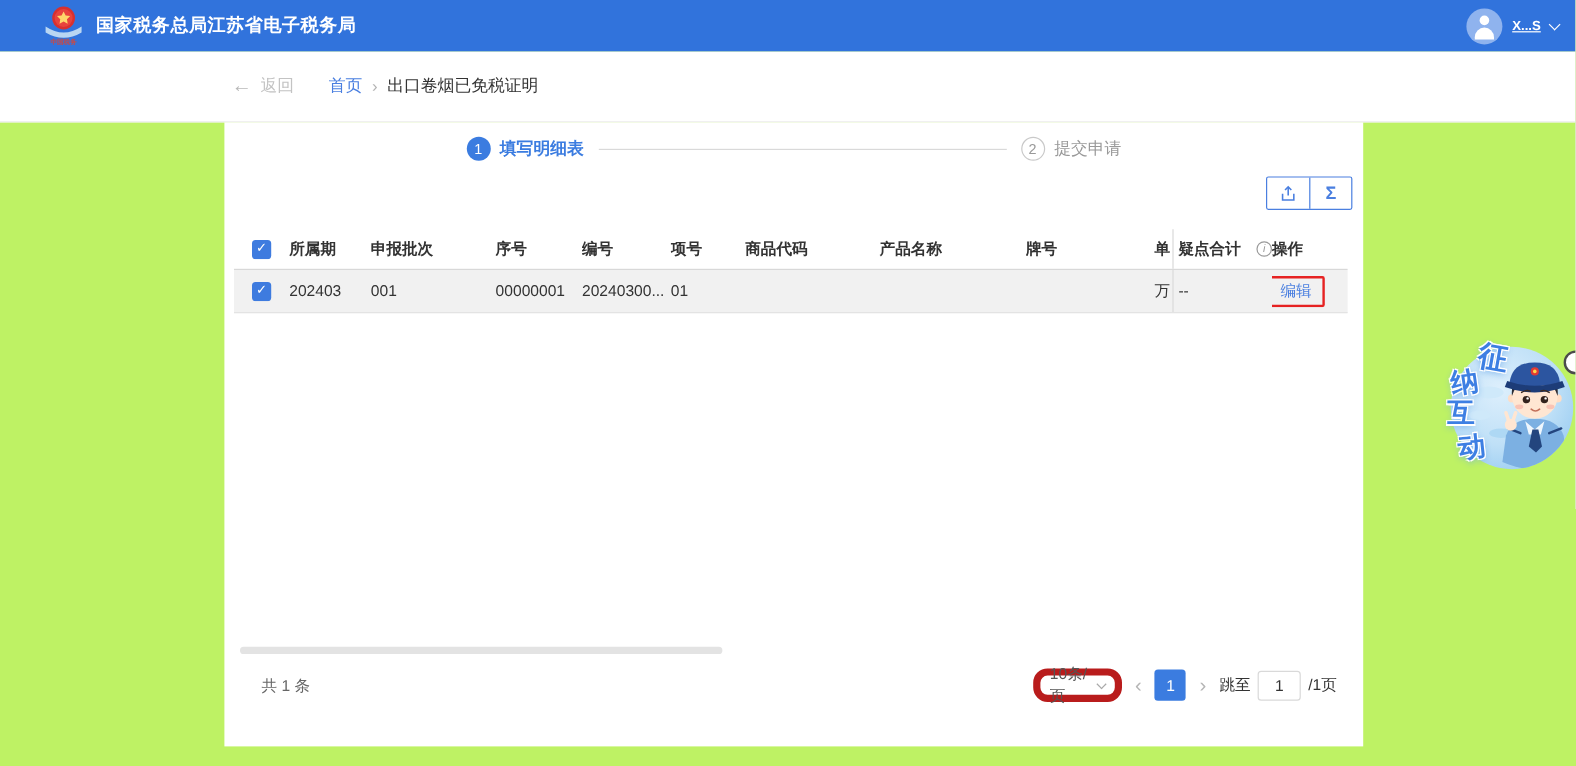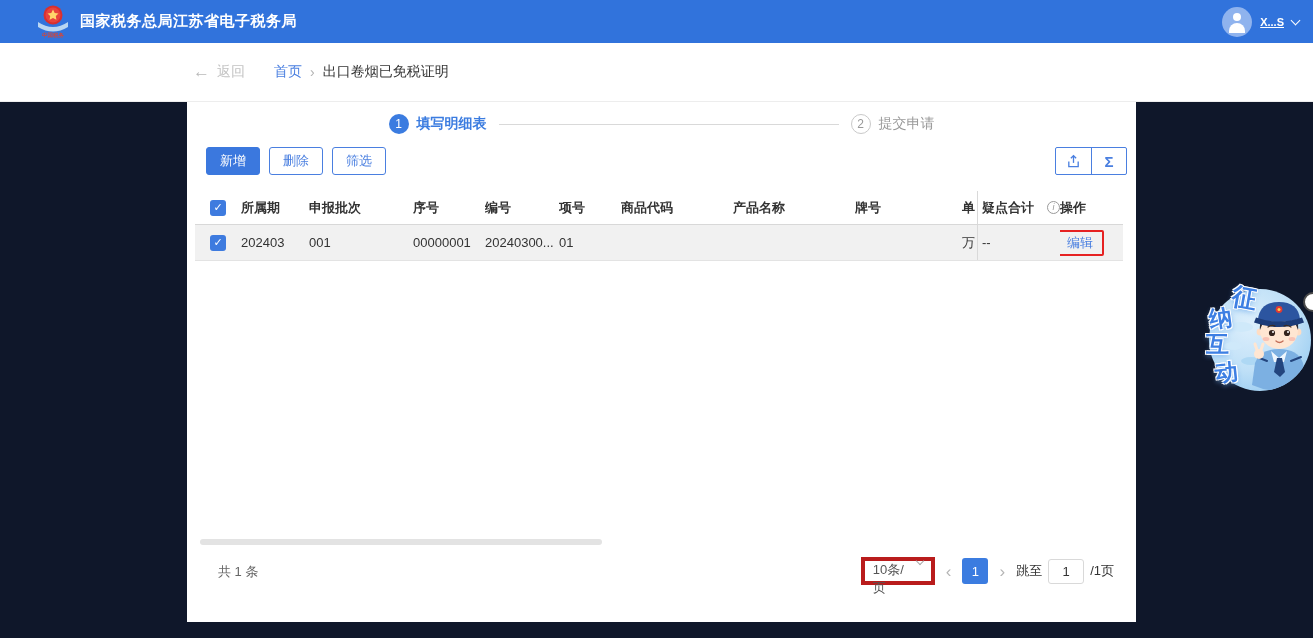--- a/index.html
+++ b/index.html
@@ -1,19 +1,19 @@
 <!DOCTYPE html>
 <html><head>
 <meta charset="utf-8">
 <style>
   * { margin:0; padding:0; box-sizing:border-box; }
   html,body { background:#dfe2e6; }
   .screen {
     position:relative; width:1313px; height:638px; overflow:hidden;
-    background:#0f172a; font-family:"Liberation Sans","DejaVu Sans",sans-serif;
+    background:#bef264; font-family:"Liberation Sans","DejaVu Sans",sans-serif;
     color:#333;
   }
   
   .topbar { position:absolute; left:0; top:0; width:100%; height:43px; background:#3173dc; display:flex; align-items:center; }
   .logo { margin-left:36px; width:34px; height:36px; flex:0 0 auto; }
   .app-title { color:#fff; font-size:15px; font-weight:bold; margin-left:10px; letter-spacing:.5px; }
   .userbox { position:absolute; right:14px; top:0; height:43px; display:flex; align-items:center; gap:8px; cursor:pointer; }
   .avatar { width:30px; height:30px; border-radius:50%; background:#8fb3ee; position:relative; overflow:hidden; }
   .avatar .head { position:absolute; left:11px; top:6px; width:8px; height:8px; border-radius:50%; background:#fff; }
   .avatar .shoulders { position:absolute; left:7px; top:16px; width:16px; height:10px; border-radius:8px 8px 0 0; background:#fff; }
@@ -64,21 +64,21 @@
   .redact.r2 { width:112px; margin-left:7px; }
   .redact.r3 { width:81px; }
   .info-i { width:13px; height:13px; border:1px solid #9a9a9a; border-radius:50%; color:#9a9a9a; font-size:9px; line-height:11px; text-align:center; font-weight:normal; font-style:italic; cursor:pointer; }
   .edit-hl { display:inline-flex; border:2px solid #e62222; border-radius:2px; padding:2px 9px; margin-left:-4px; }
   .edit-link { color:#4a7fe0; cursor:pointer; }
   
   .scroll-thumb { position:absolute; left:13px; top:437px; width:402px; height:6px; background:#e3e3e3; border-radius:3px; cursor:pointer; }
   
   .pager-total { position:absolute; left:31px; top:461px; font-size:13px; color:#666; }
   .pager { position:absolute; right:22px; top:455px; display:flex; align-items:center; gap:9px; font-size:13px; color:#333; }
-  .page-size { width:74px; height:28px; border:4px solid #b91c1c; border-radius:0; display:flex; align-items:flex-start; justify-content:space-between; padding:0 8px; color:#555; cursor:pointer; background:#fff; }
+  .page-size { width:74px; height:28px; border:6px solid #b91c1c; border-radius:12px; display:flex; align-items:center; justify-content:space-between; padding:0 8px; color:#555; cursor:pointer; background:#fff; }
   .chev-sm { width:6px; height:6px; border-right:1.4px solid #a9a9a9; border-bottom:1.4px solid #a9a9a9; transform:rotate(45deg); margin-top:-3px; }
   .nav-arrow { color:#b5b5b5; font-size:17px; padding:0 2px; cursor:pointer; line-height:1; }
   .page-cur { width:26px; height:26px; background:#3b7ce0; color:#fff; border-radius:3px; display:flex; align-items:center; justify-content:center; cursor:pointer; }
   .jump { display:flex; align-items:center; gap:6px; }
   .jump input { width:36px; height:25px; border:1px solid #d9d9d9; border-radius:3px; text-align:center; font-size:13px; color:#333; font-family:inherit; }
   
   .mascot { position:absolute; left:1203px; top:283px; width:112px; height:112px; cursor:pointer; }
   .mchar { position:absolute; font-weight:bold; color:#3d7fe3; font-size:23px;
     text-shadow:-1px -1px 0 #fff, 1px -1px 0 #fff, -1px 1px 0 #fff, 1px 1px 0 #fff, 0 2px 5px rgba(110,170,235,.9); }
   .mc1 { left:29px; top:-2px; transform:rotate(10deg); font-size:25px; }
@@ -122,25 +122,20 @@
   <div class="card">
 
     <div class="steps">
       <span class="step-circle active">1</span>
       <span class="step-label active">填写明细表</span>
       <span class="connector"></span>
       <span class="step-circle pending">2</span>
       <span class="step-label pending">提交申请</span>
     </div>
 
-    <div class="toolbar">
-      <button class="btn btn-primary">新增</button>
-      <button class="btn btn-ghost">删除</button>
-      <button class="btn btn-ghost">筛选</button>
-    </div>
     <div class="icon-group">
       <span class="icon-cell">
         <svg width="15" height="15" viewBox="0 0 16 16">
           <path d="M8 9.5 V2" stroke="#4a7fe0" stroke-width="1.4" fill="none"></path>
           <path d="M5.2 4.6 L8 1.8 L10.8 4.6" stroke="#4a7fe0" stroke-width="1.4" fill="none"></path>
           <path d="M3 8 V13.5 H13 V8" stroke="#4a7fe0" stroke-width="1.4" fill="none"></path>
         </svg>
       </span>
       <span class="icon-cell">
         <span class="sigma">Σ</span>

